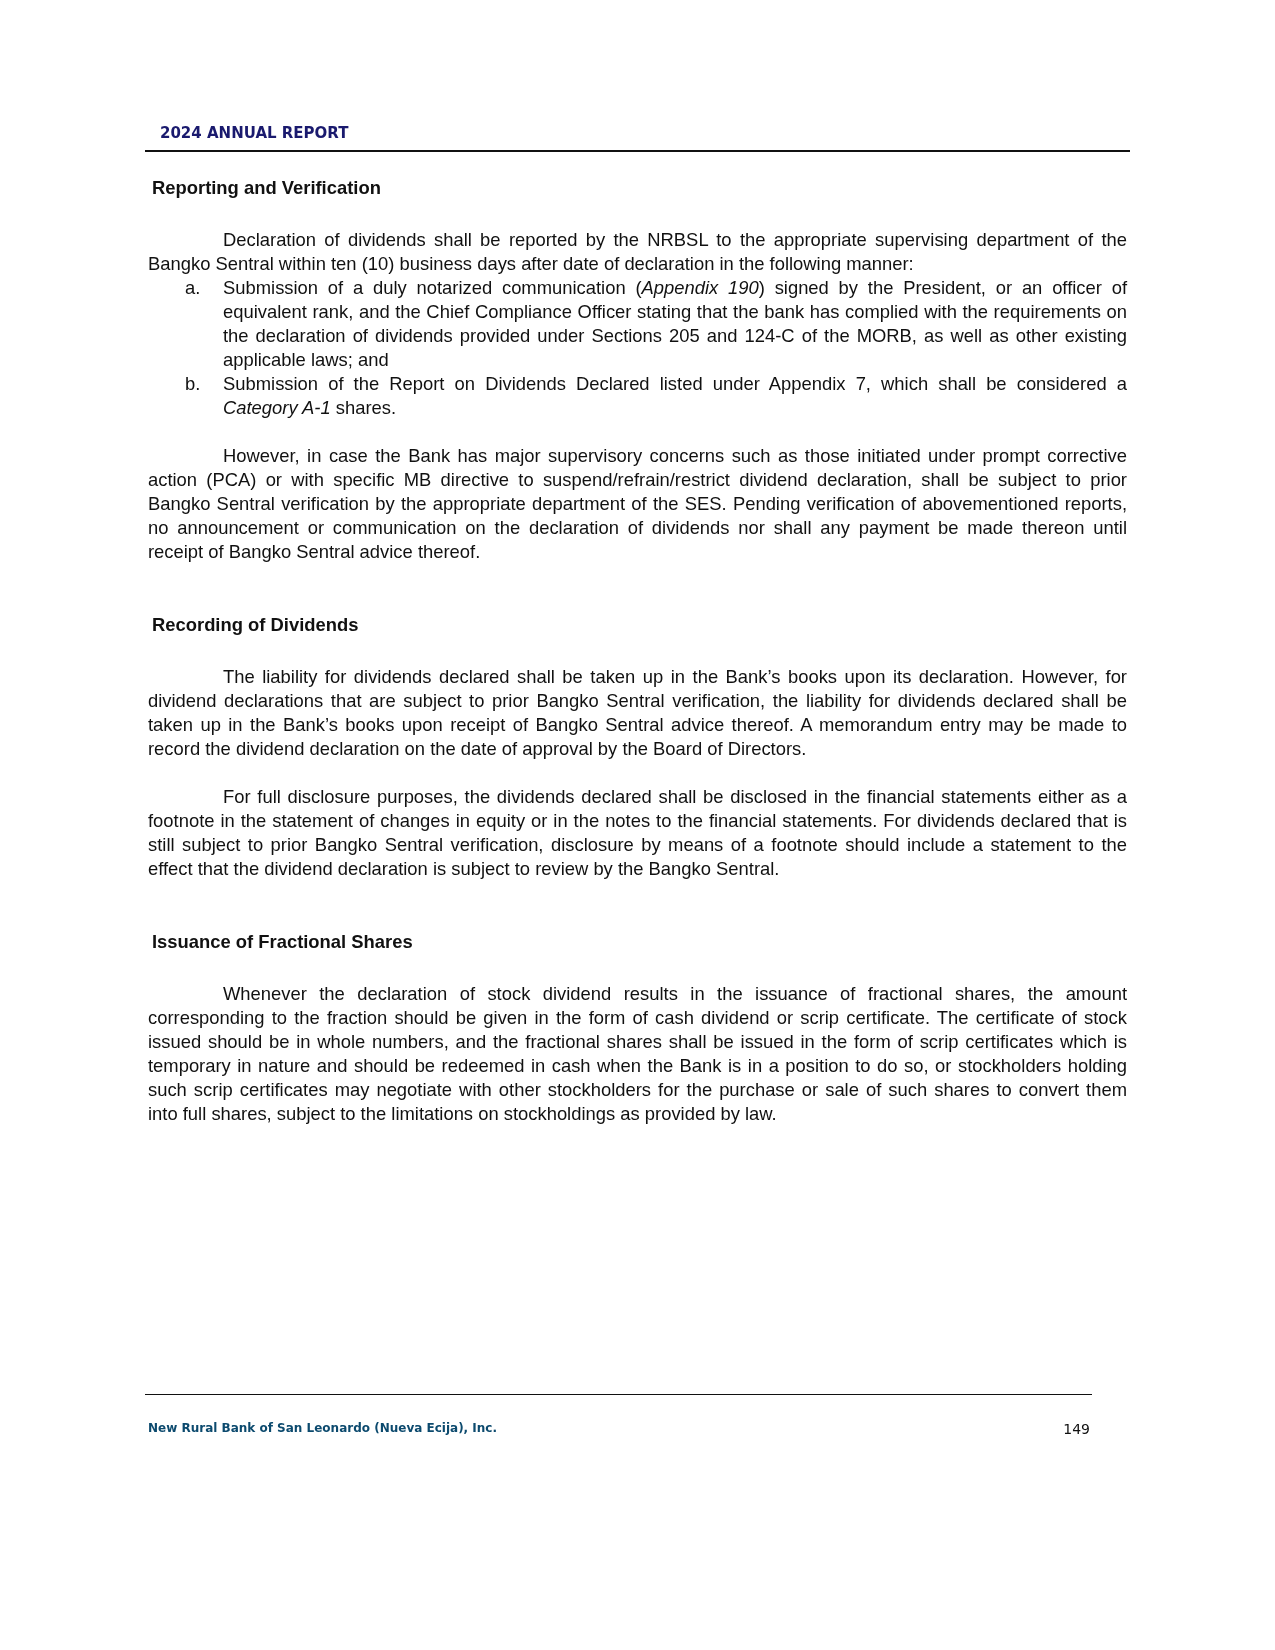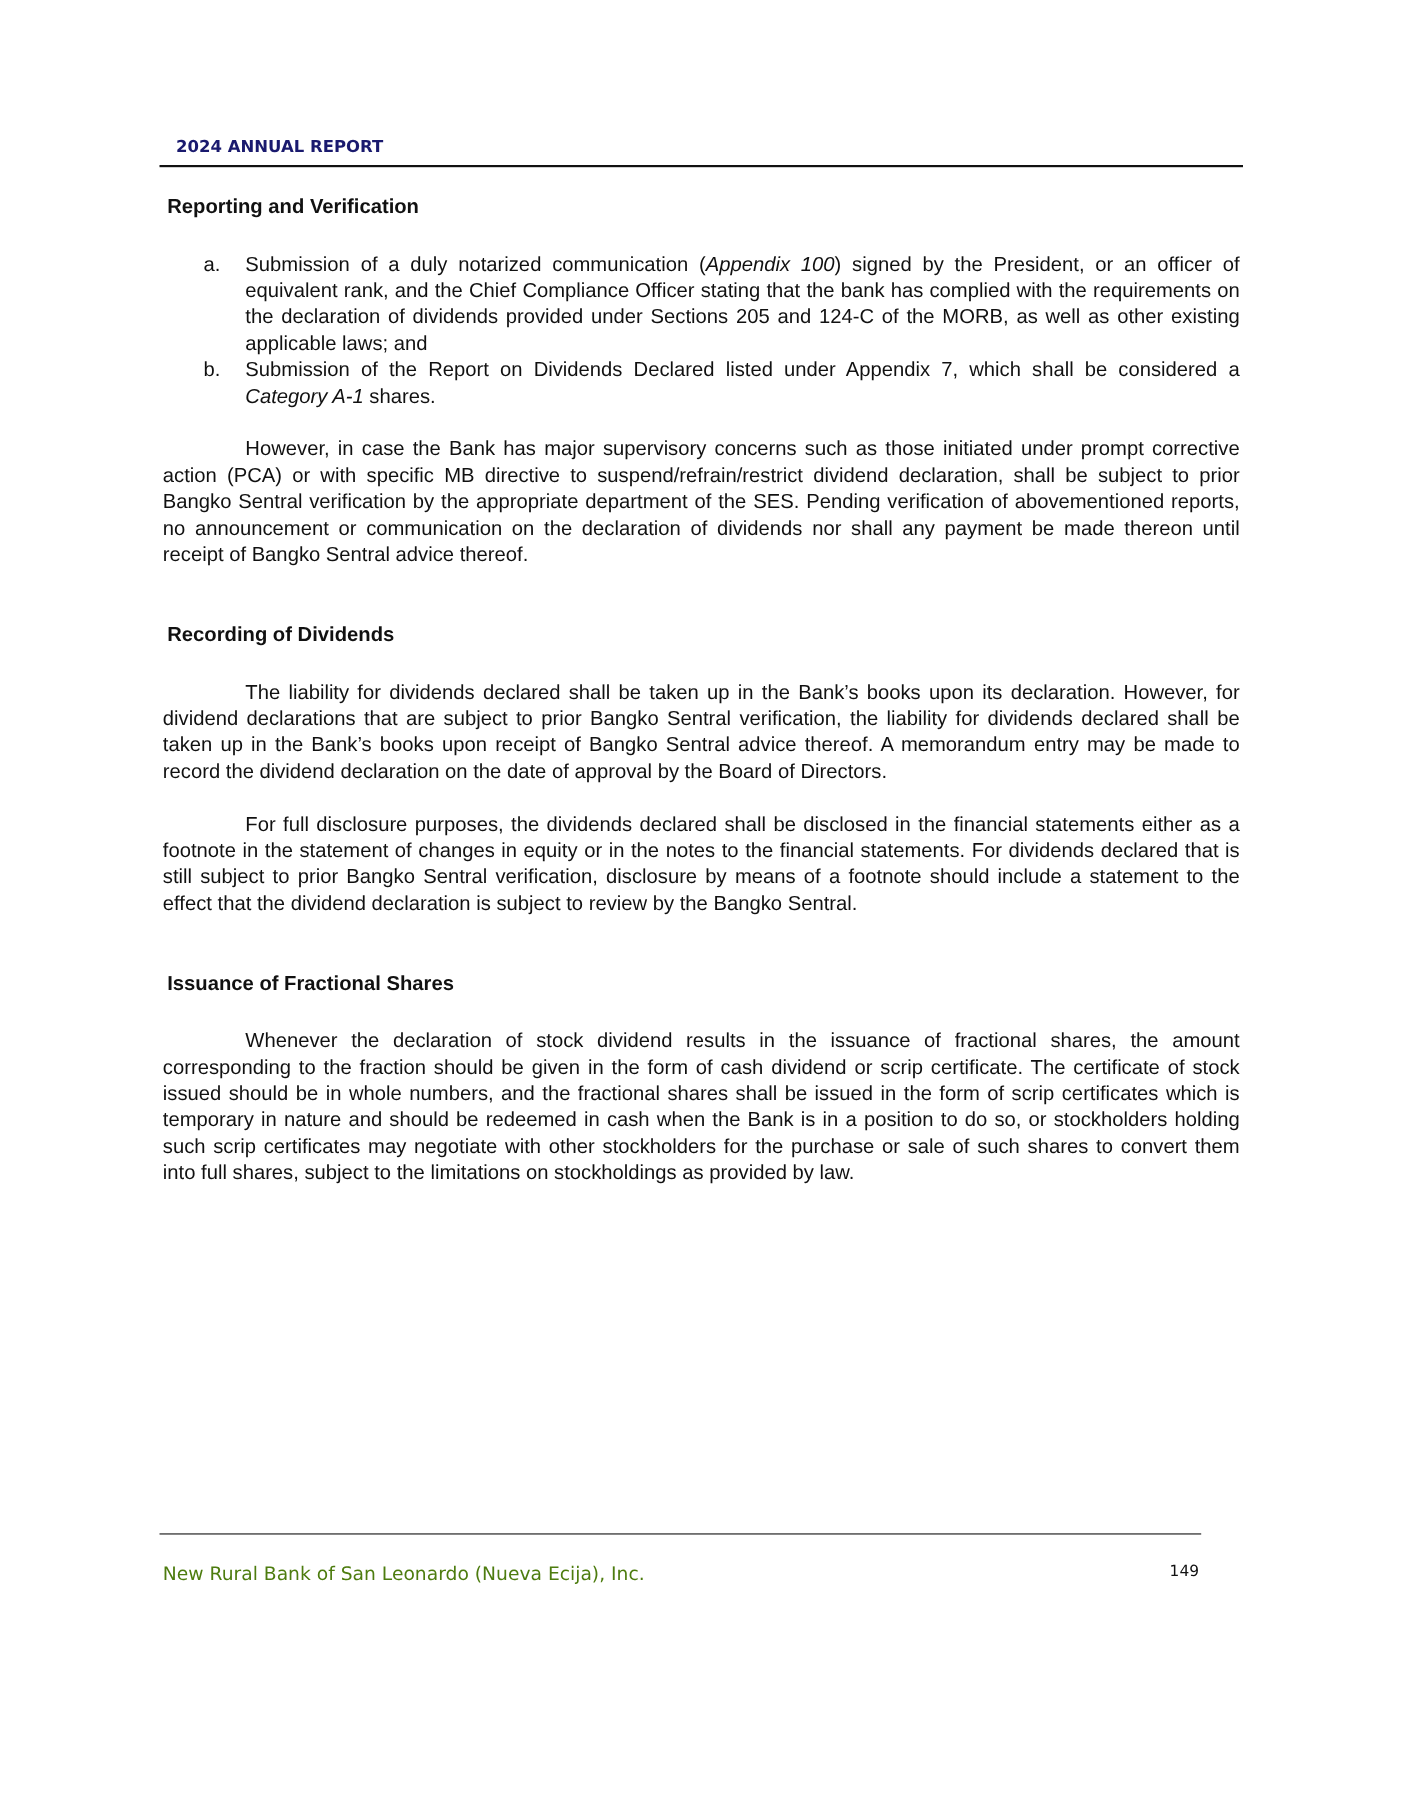--- a/index.html
+++ b/index.html
@@ -12,38 +12,39 @@
   h2 { font-size:18.4px; font-weight:bold; margin:4px; line-height:24px; }
   p { margin:0; text-align:justify; }
   .indent { text-indent:75px; }
   .gap1 { height:24px; }
   .gap2 { height:48px; }
   ol.list { margin:0; padding:0; list-style:none; }
   ol.list li { position:relative; padding-left:75px; text-align:justify; }
   ol.list li .marker { position:absolute; left:37px; top:0; }
   .footer-rule { position:absolute; left:145px; top:1394px; width:947px; height:0; border-top:1.5px solid #111; }
   .footer-name { position:absolute; left:148px; top:1421px; font-family:"DejaVu Sans", sans-serif;
-                 font-weight:normal; font-size:17px; color:#4d7c0f; }
+                 font-weight:bold; font-size:12px; color:#0c4a6e; }
   .footer-page { position:absolute; right:185px; top:1421px; font-family:"DejaVu Sans", sans-serif;
                  font-size:14px; color:#111; }
 </style>
 </head>
 <body>
 
 <div class="hdr-title">2024 ANNUAL REPORT</div>
 <div class="hdr-rule"></div>
 
 <div class="content">
 
   <h2>Reporting and Verification</h2>
   <div class="gap1"></div>
+  <p class="indent">Declaration of dividends shall be reported by the NRBSL to the appropriate supervising department of the Bangko Sentral within ten (10) business days after date of declaration in the following manner:</p>
   <ol class="list">
     <li>
       <span class="marker">a.</span>
-      <span>Submission of a duly notarized communication (</span><em>Appendix 100</em><span>) signed by the President, or an officer of equivalent rank, and the Chief Compliance Officer stating that the bank has complied with the requirements on the declaration of dividends provided under Sections 205 and 124-C of the MORB, as well as other existing applicable laws; and</span>
+      <span>Submission of a duly notarized communication (</span><em>Appendix 190</em><span>) signed by the President, or an officer of equivalent rank, and the Chief Compliance Officer stating that the bank has complied with the requirements on the declaration of dividends provided under Sections 205 and 124-C of the MORB, as well as other existing applicable laws; and</span>
     </li>
     <li>
       <span class="marker">b.</span>
       <span>Submission of the Report on Dividends Declared listed under Appendix 7, which shall be considered a </span><em>Category A-1</em><span> shares.</span>
     </li>
   </ol>
   <div class="gap1"></div>
   <p class="indent">However, in case the Bank has major supervisory concerns such as those initiated under prompt corrective action (PCA) or with specific MB directive to suspend/refrain/restrict dividend declaration, shall be subject to prior Bangko Sentral verification by the appropriate department of the SES. Pending verification of abovementioned reports, no announcement or communication on the declaration of dividends nor shall any payment be made thereon until receipt of Bangko Sentral advice thereof.</p>
 
   <div class="gap2" style="height:45px"></div>

